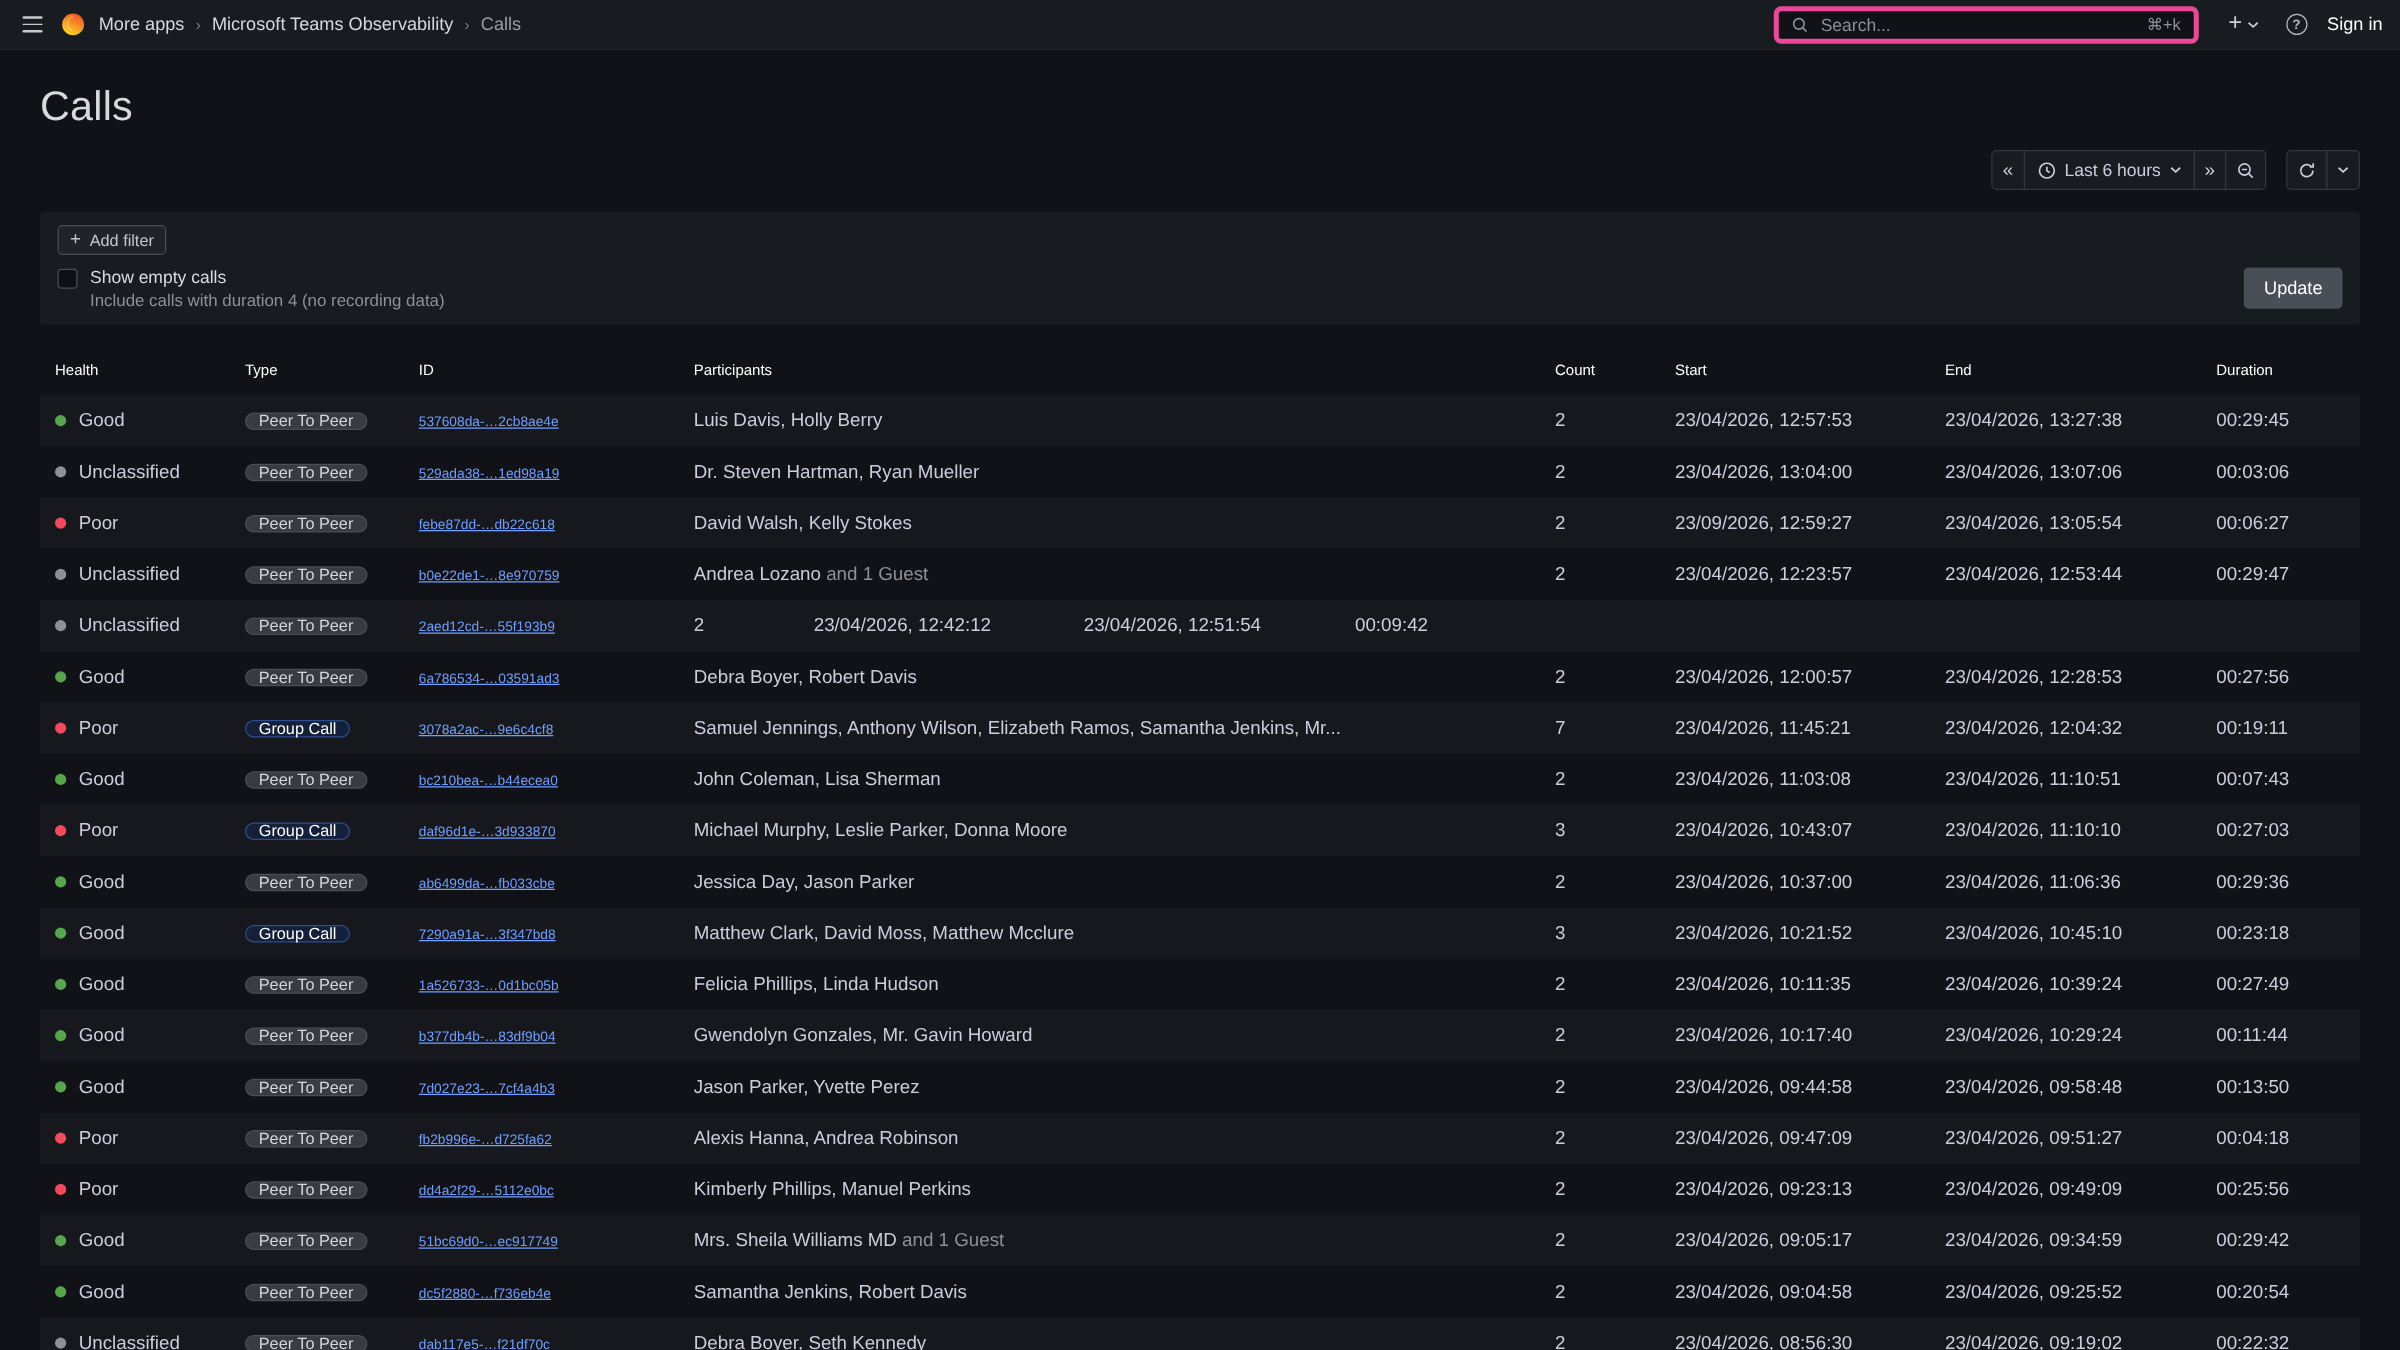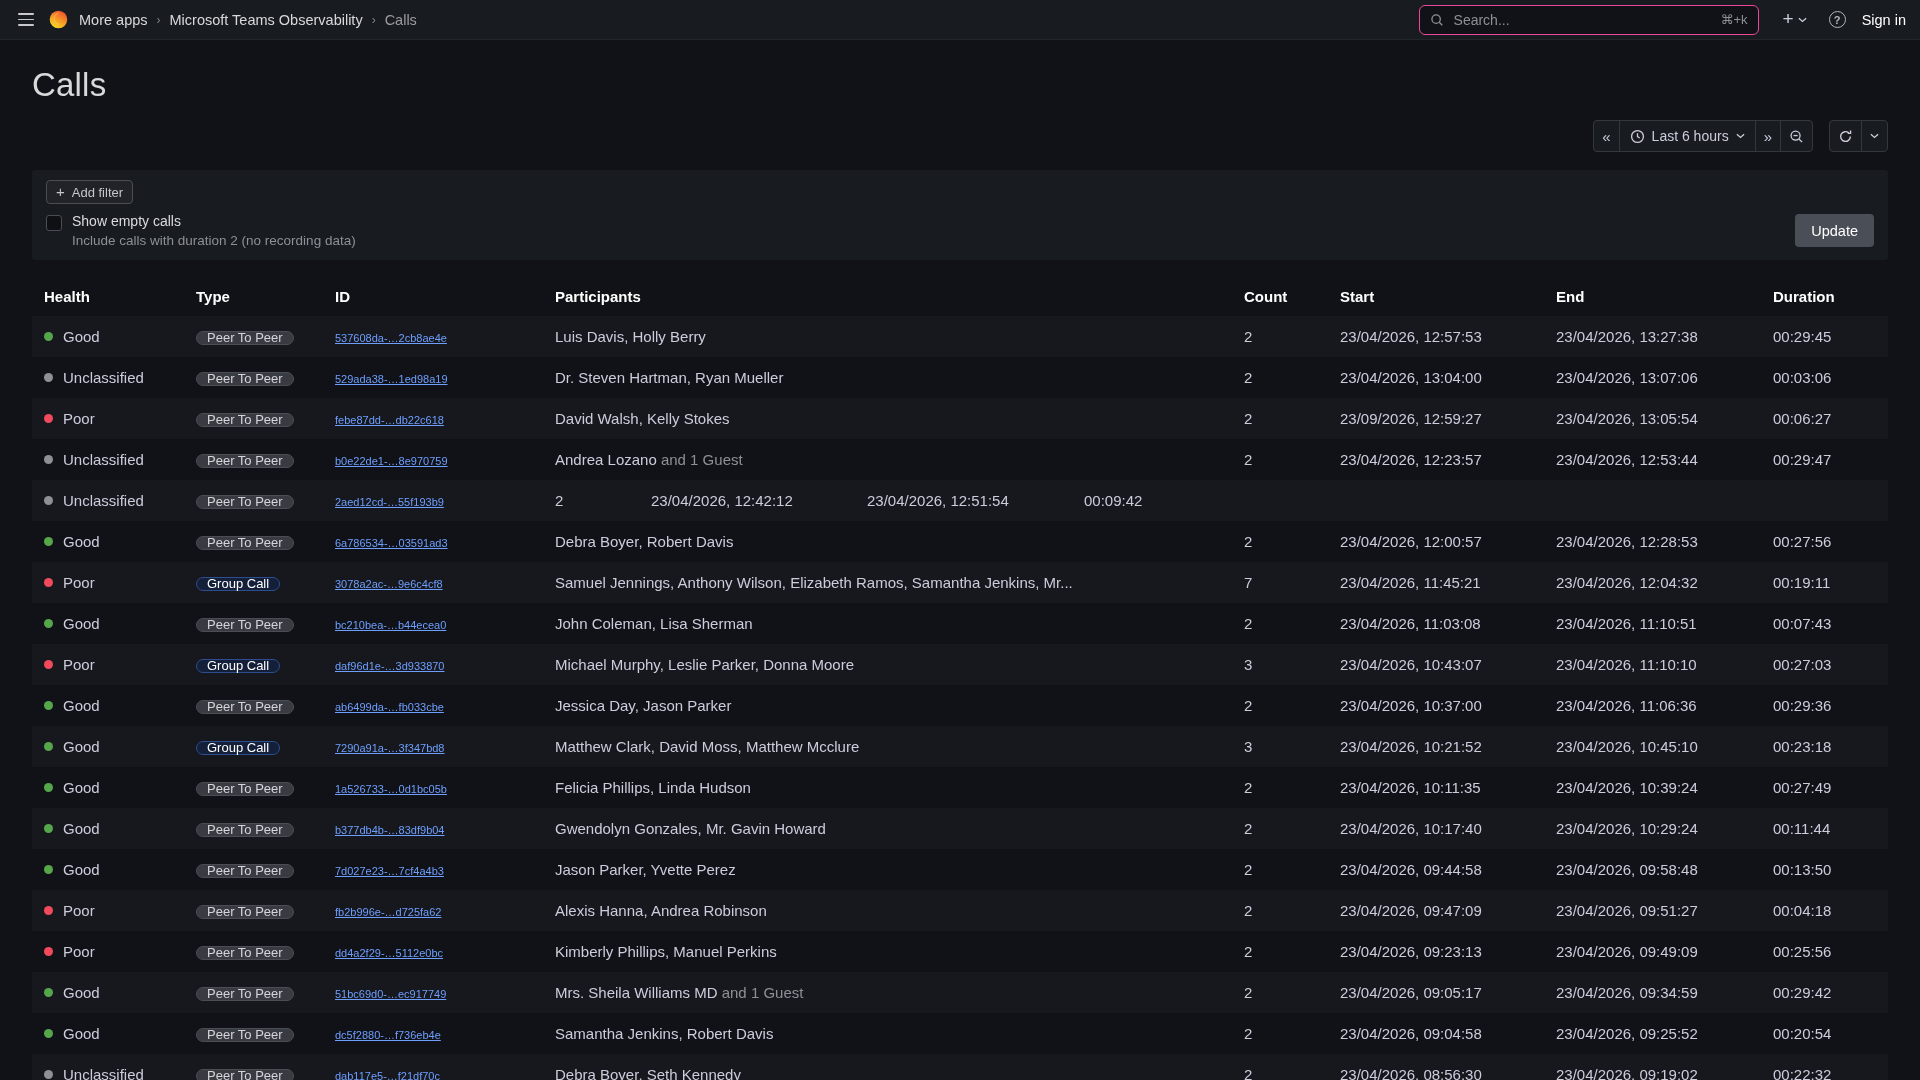--- a/index.html
+++ b/index.html
@@ -21,21 +21,21 @@
   .icon-btn { background:none; border:none; color:#ccccdc; display:inline-flex;
     align-items:center; justify-content:center; cursor:pointer; padding:4px; border-radius:4px; }
   .hamburger { display:flex; flex-direction:column; gap:3.5px; }
   .hamburger span { width:16px; height:1.7px; background:#c7c9ce; border-radius:1px; }
   .logo { width:21px; height:21px; flex:none; }
   .breadcrumb { display:flex; align-items:center; gap:9px; font-size:14.5px; }
   .crumb { color:#d8d9dc; text-decoration:none; cursor:pointer; }
   .crumb.current { color:#9a9ca3; cursor:default; }
   .crumb-sep { color:#7d8087; font-size:12px; }
   .nav-spacer { flex:1; }
-  .searchbox { width:340px; height:30px; background:#111217; border:1px solid #ec4899;
+  .searchbox { width:340px; height:30px; background:#111217; border:4px solid #ec4899;
     border-radius:6px; display:flex; align-items:center; gap:8px; padding:0 10px; }
   .searchbox input { flex:1; background:transparent; border:none; outline:none;
     color:#ccccdc; font:inherit; font-size:14px; min-width:0; }
   .searchbox input::placeholder { color:#8e9097; }
   .kbd-hint { color:#8e9097; font-size:13px; flex:none; }
   .nav-right { display:flex; align-items:center; gap:16px; margin-left:8px; }
   .plus-btn { display:flex; align-items:center; gap:4px; color:#ccccdc; background:none; border:none; cursor:pointer; }
   .plus-glyph { font-size:19px; line-height:1; margin-top:-2px; }
   .help-circle { width:17px; height:17px; border:1.5px solid #b4b7bd; border-radius:50%;
     display:flex; align-items:center; justify-content:center; font-size:11px; color:#b4b7bd; font-weight:700; }
@@ -69,21 +69,21 @@
     border-radius:3px; margin-right:10px; flex:none; cursor:pointer; margin-top:2px; }
   .cb-title { font-size:14px; font-weight:500; color:#dadbdf; }
   .cb-desc { font-size:13.5px; color:#8e9097; margin-top:4px; }
   .update-btn { margin-left:auto; align-self:center; height:33px; padding:0 16px;
     background:#4a4e56; border:none; border-radius:4px; color:#fff; font-size:14.5px;
     font-weight:500; cursor:pointer; }
 
   
   .table { margin-top:16px; }
   .thead, .trow { display:flex; align-items:center; }
-  .thead { height:40px; color:#ffffff; font-weight:700; font-size:15px; }
+  .thead { height:40px; color:#ffffff; font-weight:400; font-size:12px; }
   .trow { height:41px; font-size:15px; }
   .trow:nth-child(odd) { background:#16181e; }
   .th, .td { padding:0 12px; overflow:hidden; white-space:nowrap; }
   .col-health { width:152px; flex:none; }
   .td.col-health { display:flex; align-items:center; }
   .col-type { width:139px; flex:none; }
   .col-id { width:220px; flex:none; }
   .col-participants { width:689px; flex:none; }
   .col-count { width:96px; flex:none; }
   .col-start { width:216px; flex:none; }
@@ -193,21 +193,21 @@
 
   <section class="filter-panel">
     <button class="add-filter">
       <span class="plus">+</span>
       <span>Add filter</span>
     </button>
     <div class="filter-row2">
       <span class="checkbox"></span>
       <div>
         <div class="cb-title">Show empty calls</div>
-        <div class="cb-desc">Include calls with duration 2 (no recording data)</div>
+        <div class="cb-desc">Include calls with duration 4 (no recording data)</div>
       </div>
       <button class="update-btn">Update</button>
     </div>
   </section>
 
   <section class="table">
     <div class="thead">
       <div class="th col-health">Health</div>
       <div class="th col-type">Type</div>
       <div class="th col-id">ID</div>

